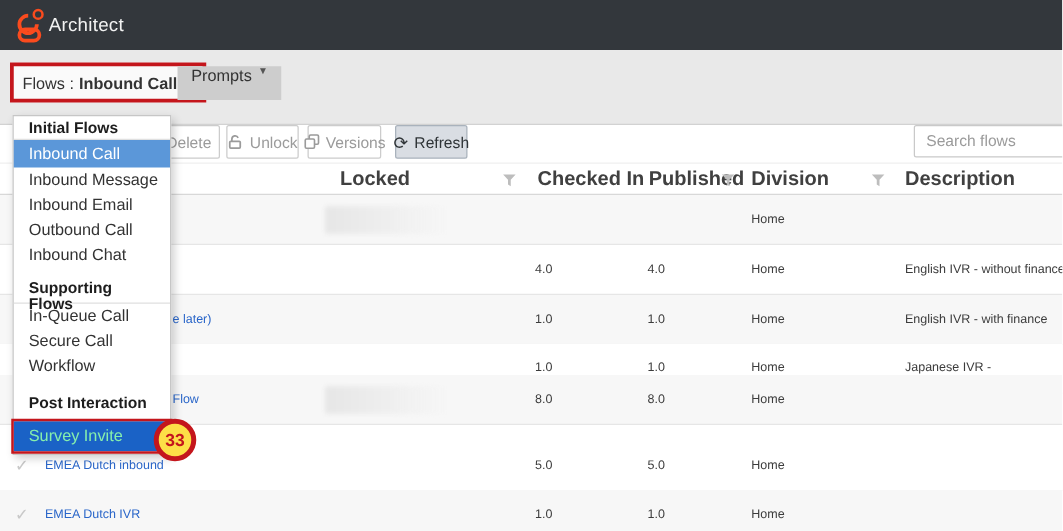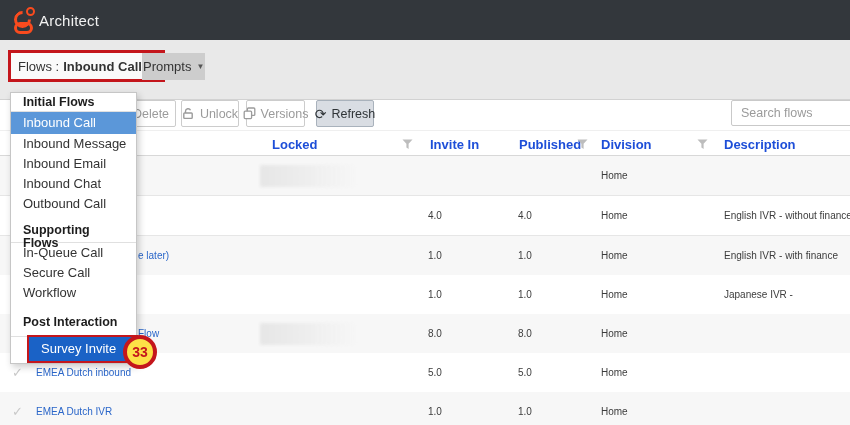--- a/index.html
+++ b/index.html
@@ -15,61 +15,61 @@
   .logo .arc{position:absolute;left:1px;top:4px;width:11px;height:11px;border:3px solid #fa4b1e;border-radius:50%;border-right-color:transparent;transform:rotate(-45deg);}
   .logo .base{position:absolute;left:1px;bottom:0;width:13px;height:6px;border:3px solid #fa4b1e;border-radius:6px;}
   .app-title{position:absolute;left:39px;top:12px;color:#f2f2f2;font-size:15px;letter-spacing:.2px;}
   
   .ribbon{position:absolute;left:0;top:40px;width:100%;height:60px;background:#e9e9e9;border-bottom:1px solid #d2d2d2;box-sizing:border-box;}
   .flows-btn{position:absolute;left:8px;top:10px;height:26px;background:#fafafa;border:3px solid #c4161c;
     display:flex;align-items:center;padding:0 7px;font-size:13px;color:#333;cursor:pointer;box-sizing:content-box;}
   .flows-btn b{margin-left:4px;}
   .caret{font-size:8px;color:#555;margin-left:5px;line-height:1;}
   .btn-gray{position:absolute;top:13px;height:27px;background:#cdcdcd;color:#333;font-size:13px;
-    display:flex;align-items:center;padding:0 1px;cursor:pointer;}
+    display:flex;align-items:flex-start;padding:0 11px;cursor:pointer;}
   .btn-prompts{left:142px;}
   .btn-dep{left:222px;}
   
   .abtn{position:absolute;top:100px;height:27px;border:1px solid #ccc;background:#fff;color:#9b9b9b;
     font-size:12.5px;border-radius:2px;display:flex;align-items:center;justify-content:center;gap:5px;box-sizing:border-box;}
   .abtn svg{flex:0 0 auto;}
   .a-delete{left:126px;width:50px;}
   .a-unlock{left:181px;width:58px;}
   .a-versions{left:246px;width:59px;}
   .a-refresh{left:316px;width:58px;background:#d9dde3;border-color:#a9b2bc;color:#2f3437;}
   .refresh-glyph{font-size:14px;line-height:1;color:#2f3437;}
   .search{position:absolute;left:731px;top:100px;width:132px;height:26px;border:1px solid #c9c9c9;border-radius:2px;
     box-sizing:border-box;padding:0 9px;font-size:12.5px;color:#444;font-family:"Liberation Sans",sans-serif;background:#fff;}
   .search::placeholder{color:#9b9b9b;}
   
   .thead{position:absolute;left:0;top:130px;width:100%;height:26px;border-top:1px solid #efefef;border-bottom:1px solid #d8d8d8;box-sizing:border-box;background:#fff;}
-  .th{position:absolute;top:0;height:26px;display:flex;align-items:center;font-size:13px;font-weight:bold;color:#1d4ed8;}
+  .th{position:absolute;top:0;height:26px;display:flex;align-items:center;font-size:16px;font-weight:bold;color:#404040;}
   .funnel{position:absolute;top:8px;}
   .row{position:absolute;left:0;width:100%;height:40px;border-bottom:1px solid #e6e6e6;box-sizing:border-box;background:#fff;}
   .row.alt{background:#f7f7f7;}
-  .r0{top:156px;} .r1{top:196px;} .r2{top:236px;} .r3{top:275px;} .r4{top:314px;text-align:right;} .r5{top:353px;} .r6{top:392px;}
+  .r0{top:156px;} .r1{top:196px;} .r2{top:236px;} .r3{top:275px;} .r4{top:300px;text-align:right;} .r5{top:353px;} .r6{top:392px;}
   .cell{position:absolute;top:0;height:100%;display:flex;align-items:center;font-size:10px;color:#3c3c3c;white-space:nowrap;}
   .c-check{left:12px;color:#c9c9c9;font-size:13px;}
   .c-name{left:36px;color:#2a66c9;cursor:pointer;text-decoration:none;}
   .c-name.frag{left:138px;}
   .c-ci{left:428px;} .c-pub{left:518px;} .c-div{left:601px;} .c-desc{left:724px;}
   .redacted{position:absolute;left:260px;top:9px;width:98px;height:22px;border-radius:2px;
     background:linear-gradient(to right,#e6e6e6,#efefef 55%,rgba(242,242,242,0));filter:blur(1.5px);}
   
   .menu{position:absolute;left:10px;top:92px;width:127px;background:#fff;border:1px solid #c6c6c6;
     box-shadow:2px 3px 7px rgba(0,0,0,.2);z-index:10;box-sizing:border-box;padding-bottom:2px;}
   .menu h4{margin:0;padding:3px 12px 2px;font-size:12.5px;font-weight:bold;color:#1d1d1d;line-height:13px;height:13px;}
   .menu h4.h2{margin-top:7px;}
   .menu h4.h3{margin-top:10px;}
   .menu ul{list-style:none;margin:0;padding:0;border-top:1px solid #e0e0e0;}
   .menu ul.u2{margin-top:3px;}
   .menu ul.u3{margin-top:5px;}
   .menu li{height:20px;line-height:20px;padding:0 12px;font-size:13px;color:#333;cursor:pointer;white-space:nowrap;}
   .menu li.sel-light{height:22px;line-height:22px;background:#5b97d9;color:#fff;}
-  .menu li.sel-dark{height:24px;line-height:24px;background:#1a62c6;color:#ffffff;position:relative;outline:2px solid #c4161c;margin-left:18px;}
+  .menu li.sel-dark{height:24px;line-height:24px;background:#1a62c6;color:#86efac;position:relative;outline:2px solid #c4161c;}
   .badge{position:absolute;left:112px;top:242px;width:26px;height:26px;border-radius:50%;background:#fde047;
     border:4px solid #c4161c;color:#c4161c;font-weight:bold;font-size:14px;display:flex;align-items:center;justify-content:center;z-index:12;}
 </style>
 </head>
 <body>
 
 <div class="stage">
 
   <div class="topbar">
     <div class="logo">
@@ -113,21 +113,21 @@
     <span class="refresh-glyph">⟳</span>
     <span>Refresh</span>
   </div>
   <input class="search" type="text" placeholder="Search flows" style="">
 
   <div class="thead">
     <div class="th" style="left:272px">Locked</div>
     <svg class="funnel" style="left:402px" width="11" height="11" viewBox="0 0 11 11">
       <path d="M0.5 0.5 H10.5 L6.6 4.8 V10 L4.4 8.6 V4.8 Z" fill="#bdbdbd"></path>
     </svg>
-    <div class="th" style="left:430px">Invite In</div>
+    <div class="th" style="left:430px">Checked In</div>
     <div class="th" style="left:519px">Published</div>
     <svg class="funnel" style="left:577px" width="11" height="11" viewBox="0 0 11 11">
       <path d="M0.5 0.5 H10.5 L6.6 4.8 V10 L4.4 8.6 V4.8 Z" fill="#bdbdbd"></path>
     </svg>
     <div class="th" style="left:601px">Division</div>
     <svg class="funnel" style="left:697px" width="11" height="11" viewBox="0 0 11 11">
       <path d="M0.5 0.5 H10.5 L6.6 4.8 V10 L4.4 8.6 V4.8 Z" fill="#bdbdbd"></path>
     </svg>
     <div class="th" style="left:724px">Description</div>
   </div>
@@ -187,22 +187,22 @@
     <span class="cell c-pub">1.0</span>
     <span class="cell c-div">Home</span>
   </div>
 
   <div class="menu">
     <h4>Initial Flows</h4>
     <ul>
       <li class="sel-light">Inbound Call</li>
       <li>Inbound Message</li>
       <li>Inbound Email</li>
+      <li>Outbound Call</li>
       <li>Inbound Chat</li>
-      <li>Outbound Call</li>
     </ul>
     <h4 class="h2">Supporting Flows</h4>
     <ul class="u2">
       <li>In-Queue Call</li>
       <li>Secure Call</li>
       <li>Workflow</li>
     </ul>
     <h4 class="h3">Post Interaction</h4>
     <ul class="u3">
       <li class="sel-dark">Survey Invite</li>

